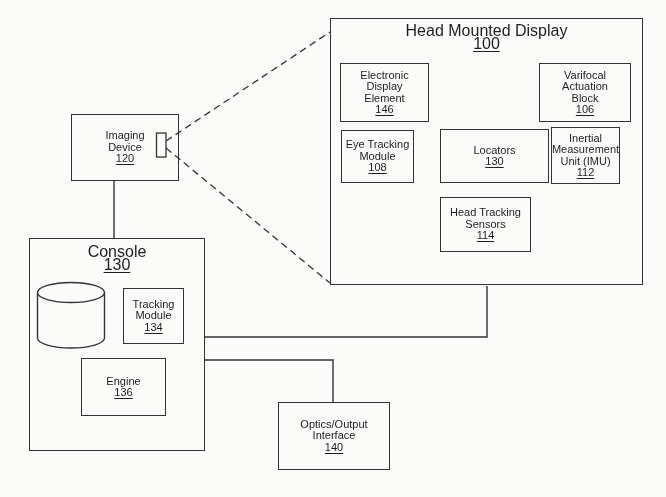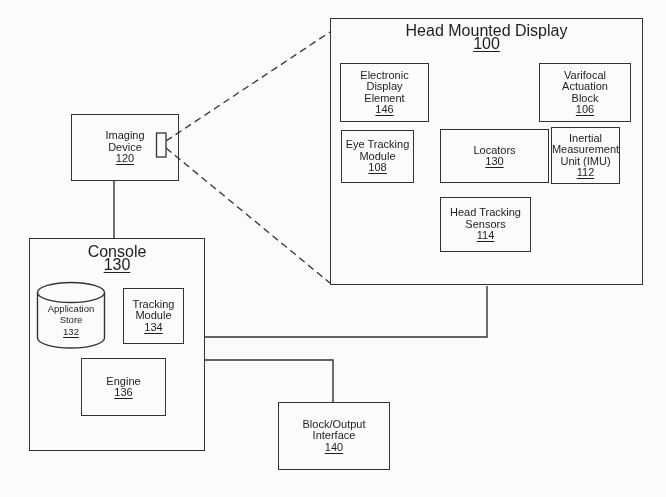--- a/index.html
+++ b/index.html
@@ -123,21 +123,21 @@
       <span class="ref">134</span>
     </div>
 
     <div class="box" style="left:51px;top:119px;width:85px;height:58px">
       <span class="lbl">Engine</span>
       <span class="ref">136</span>
     </div>
   </div>
 
   <div class="box" style="left:278px;top:402px;width:112px;height:68px">
-    <span class="lbl">Block/Output
+    <span class="lbl">Optics/Output
 Interface</span>
     <span class="ref">140</span>
   </div>
 
   <svg class="wires" width="666" height="497" viewBox="0 0 666 497">
 
     <line class="stroke" x1="114" y1="181" x2="114" y2="238" stroke-width="1.4"></line>
 
     <path class="stroke" d="M205 337 H487 V286" stroke-width="1.4"></path>
 
@@ -145,19 +145,14 @@
 
     <line class="stroke" x1="166" y1="141" x2="330" y2="32" stroke-width="1.3" stroke-dasharray="7 4.5"></line>
     <line class="stroke" x1="166" y1="148" x2="330" y2="283" stroke-width="1.3" stroke-dasharray="7 4.5"></line>
 
     <rect class="stroke fillbg" x="156.5" y="133" width="9.5" height="24" stroke-width="1.3"></rect>
 
     <path class="stroke fillbg" d="M37.5 292.5 L37.5 338 A33.5 10 0 0 0 104.5 338 L104.5 292.5" stroke-width="1.4"></path>
     <ellipse class="stroke fillbg" cx="71" cy="292.5" rx="33.5" ry="10" stroke-width="1.4"></ellipse>
   </svg>
 
-  <div class="cyl-label">
-    <span class="lbl">Application
-Store</span>
-    <span class="ref">132</span>
-  </div>
 
 </div>
 
 </body></html>

